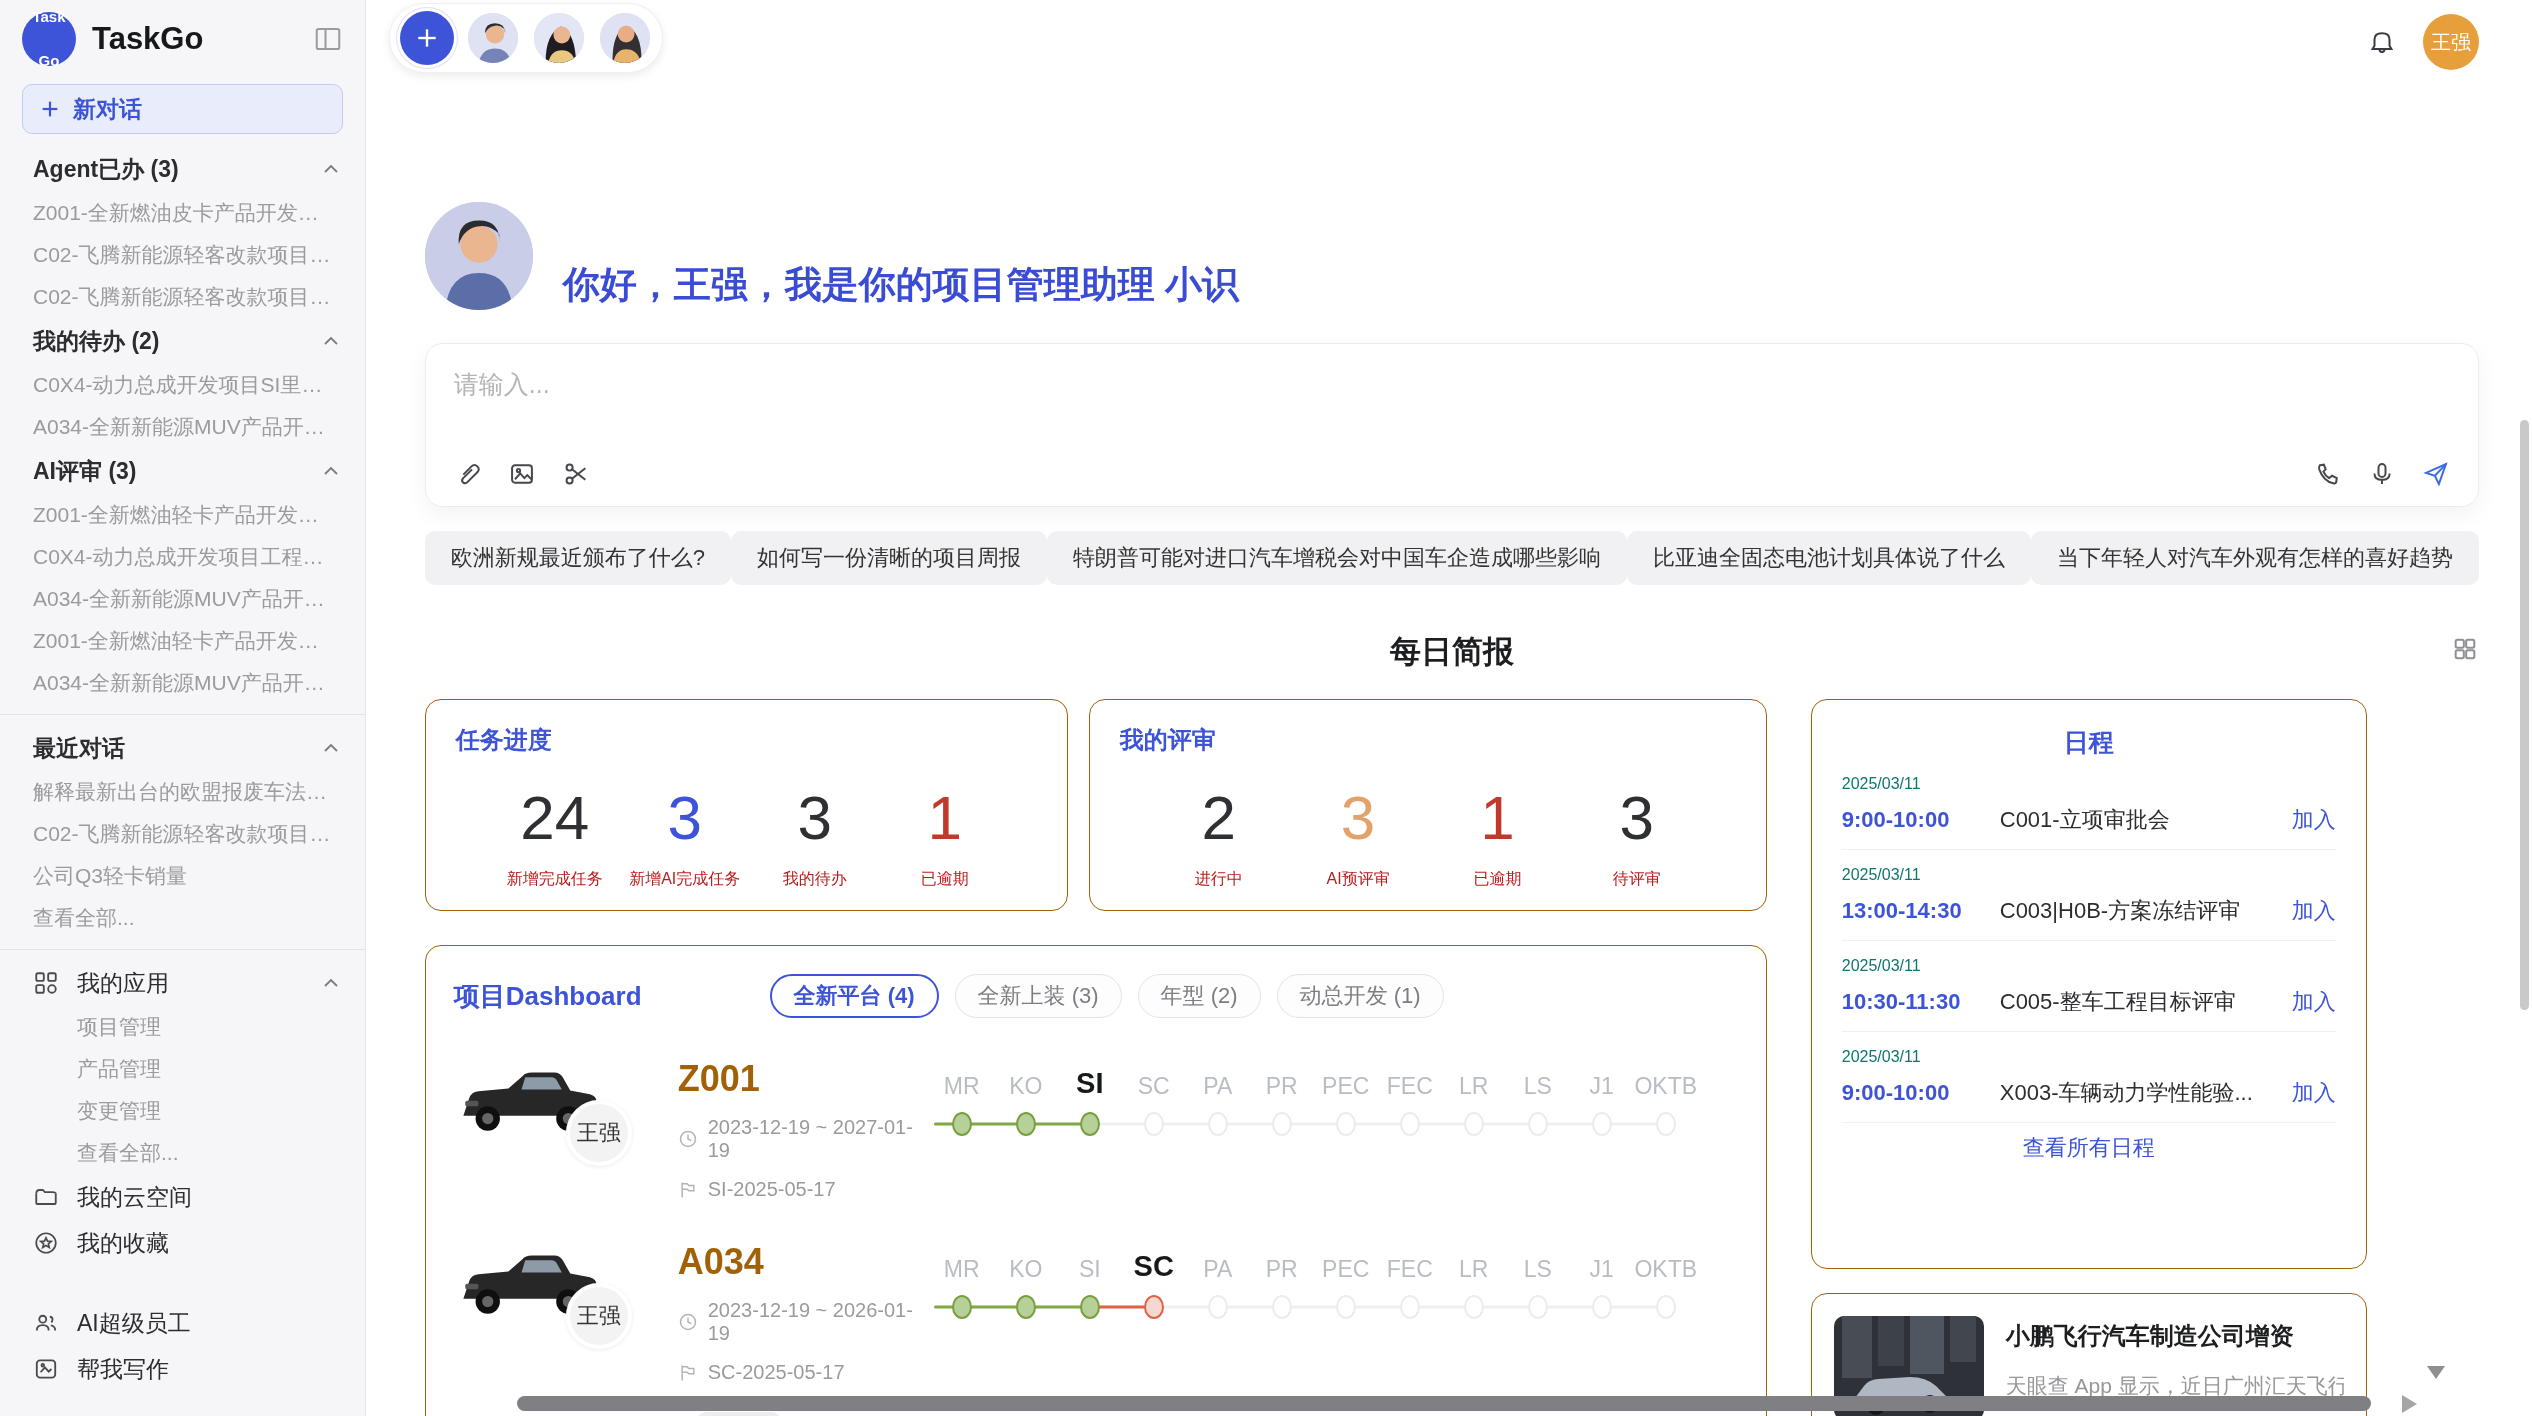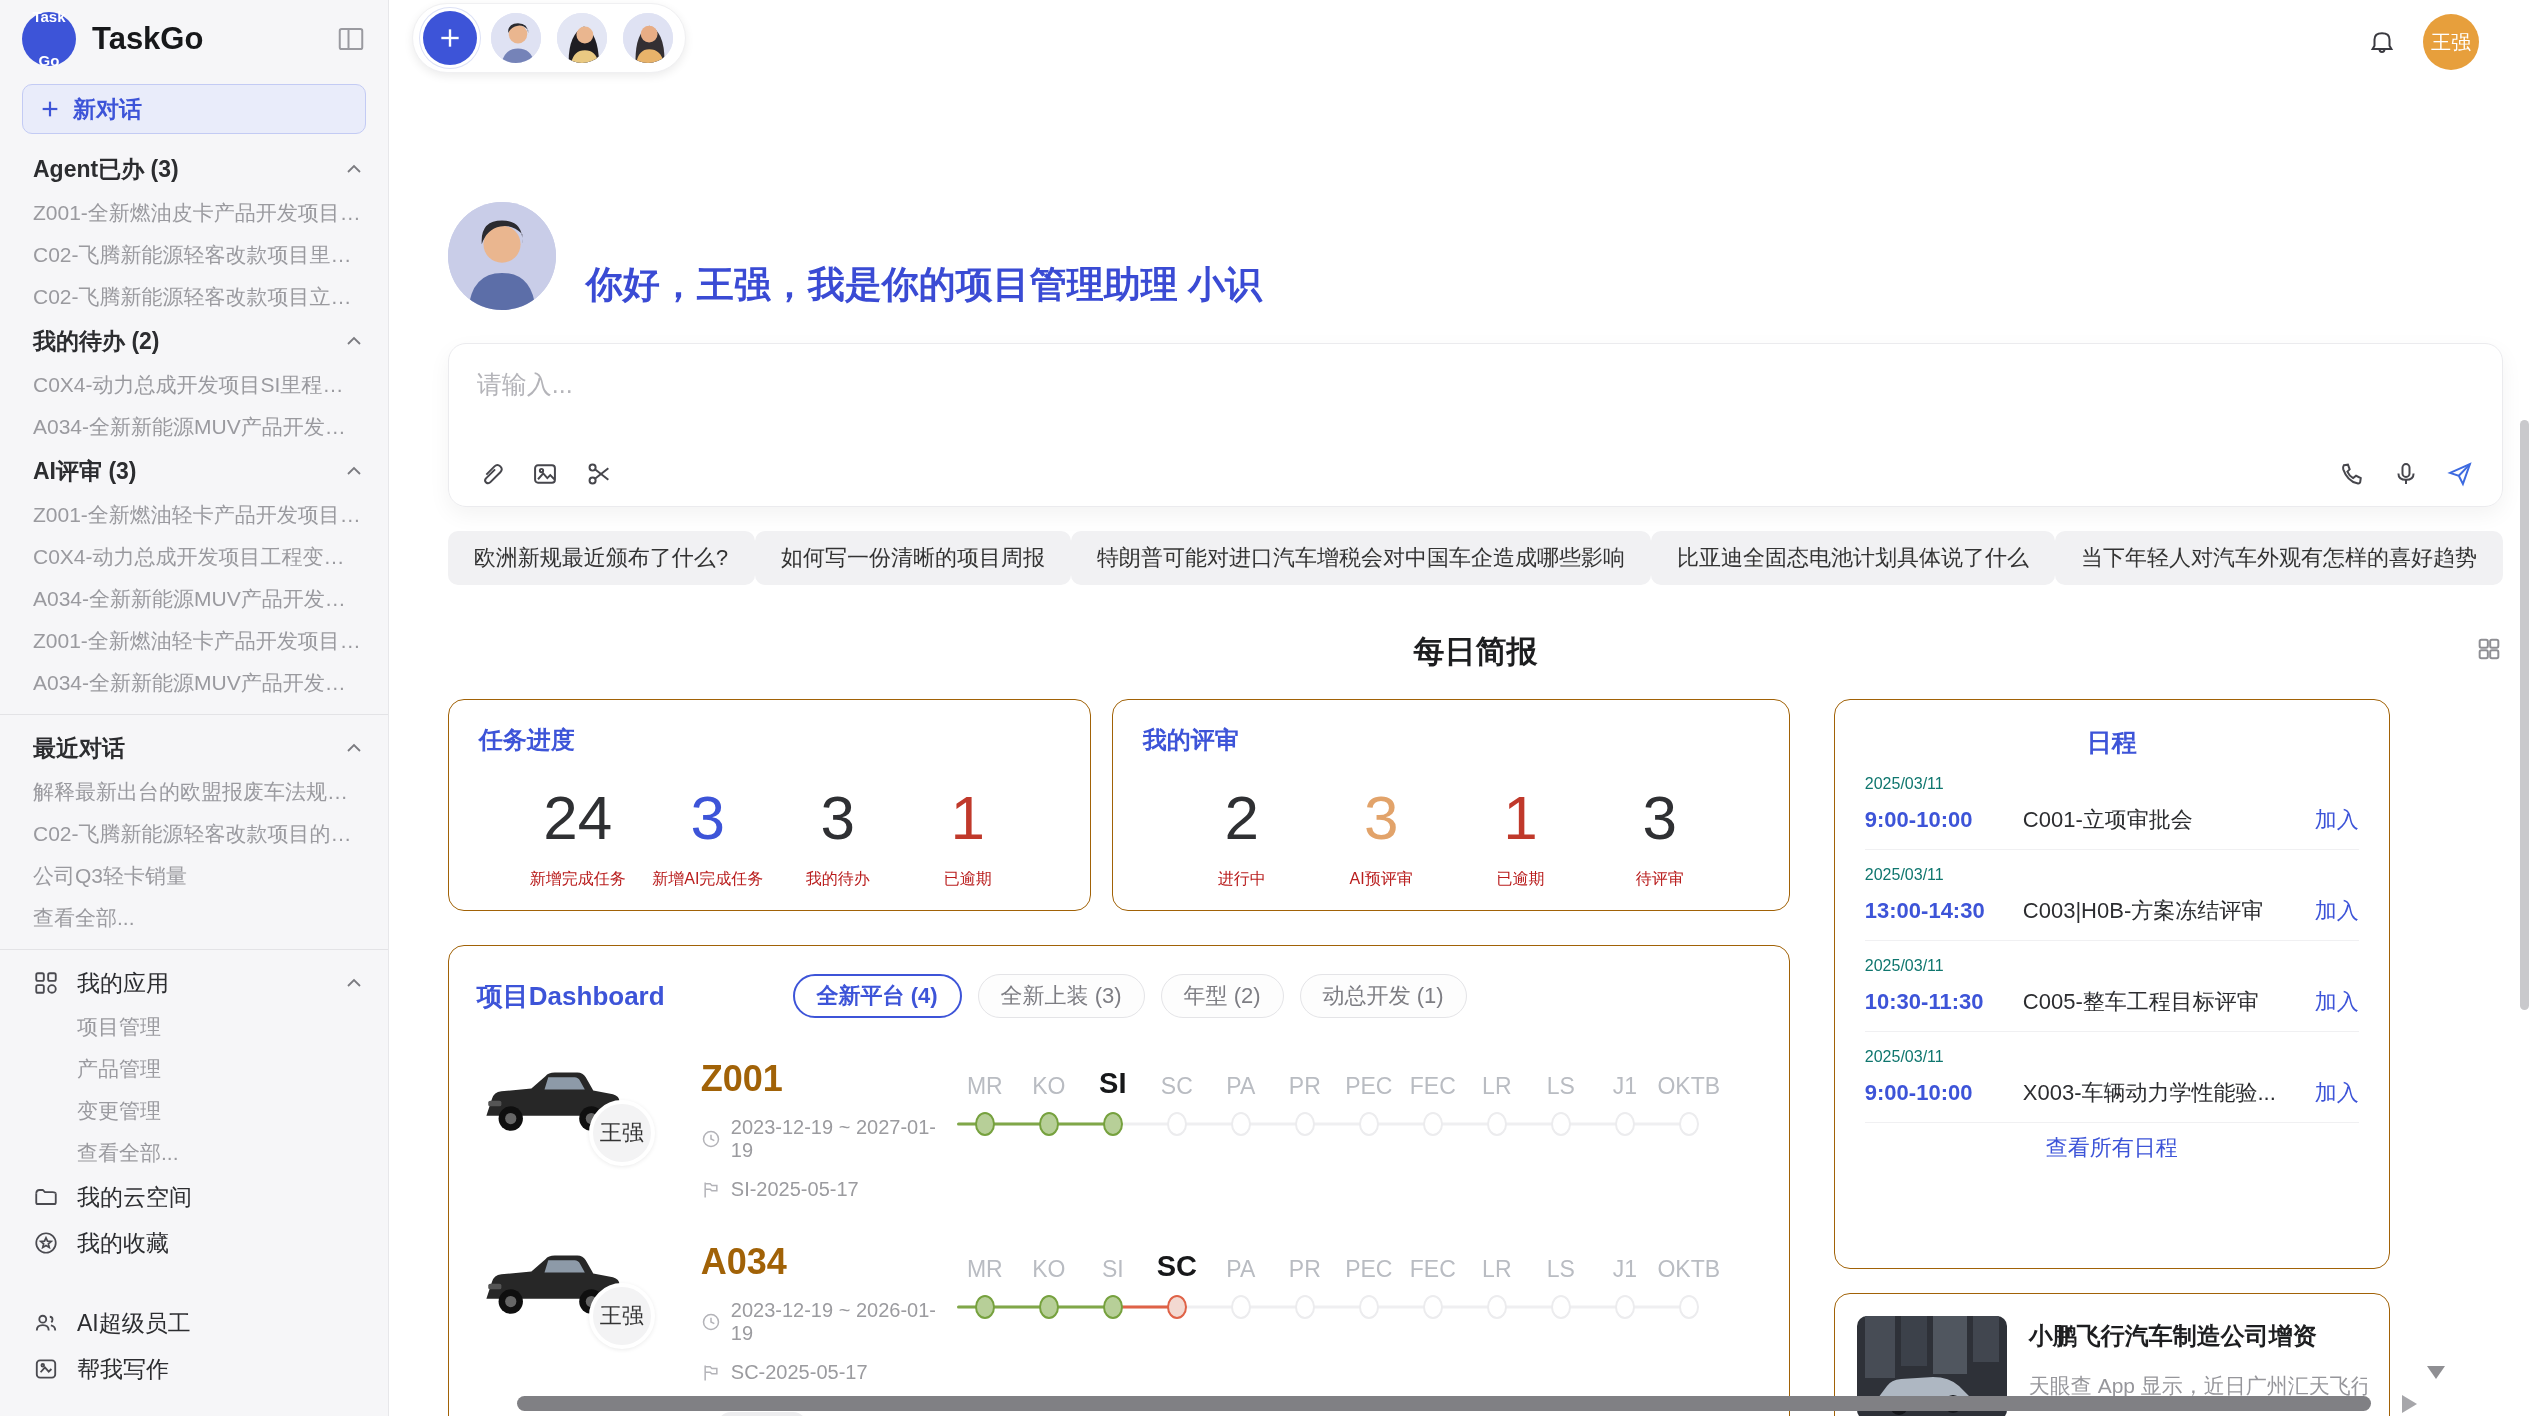--- a/index.html
+++ b/index.html
@@ -26,21 +26,21 @@
   .side-item { height:42px; line-height:42px; padding:0 26px 0 33px; font-size:21px; color:#9a9a9f;
                white-space:nowrap; overflow:hidden; text-overflow:ellipsis; cursor:pointer; }
   .divider { height:1px; background:#e3e3e6; margin:10px 0; }
   .menu-row { height:46px; display:flex; align-items:center; gap:18px; padding:0 26px 0 33px;
               font-size:23px; color:#2c2d30; cursor:pointer; }
   .menu-row .micon { width:26px; height:26px; color:#4a4a50; flex:none; }
   .sub-item { height:42px; line-height:42px; padding-left:77px; font-size:21px; color:#9a9a9f; cursor:pointer; }
   .tools-gap { margin-top:34px; }
 
   
-  .main { flex:1; position:relative; padding:0 29px 0 59px; }
+  .main { flex:1; position:relative; padding:0 53px 0 59px; }
   .topbar { height:76px; display:flex; align-items:center; }
   .pill { margin-left:-36px; background:#fff; border:1px solid #f0f0f2; border-radius:40px;
           box-shadow:0 3px 10px rgba(0,0,0,.08); padding:7px 10px; display:flex; align-items:center; gap:12px; }
   .plus-btn { width:54px; height:54px; border-radius:50%; background:#3d54d8; color:#fff;
               display:flex; align-items:center; justify-content:center; cursor:pointer;
               box-shadow:0 0 0 3px #fff, 0 0 0 4px #dce1f6; }
   .avatar-s { width:54px; height:54px; border-radius:50%; overflow:hidden; background:#dfe2f3;
               border:2px solid #fff; cursor:pointer; flex:none; }
   .top-right { position:absolute; top:14px; right:53px; display:flex; align-items:center; gap:26px; }
   .bell { width:30px; height:30px; color:#3a3a40; cursor:pointer; }
@@ -56,21 +56,21 @@
                 display:flex; flex-direction:column; }
   .input-card input { border:none; outline:none; font-size:25px; color:#333; width:100%;
                       font-family:"Liberation Sans",sans-serif; }
   .input-card input::placeholder { color:#b4b4b9; }
   .icon-row { margin-top:auto; display:flex; align-items:center; }
   .icon-row .ic { width:28px; height:28px; color:#46464c; margin-right:26px; cursor:pointer; }
   .icon-row .right { margin-left:auto; display:flex; align-items:center; }
   .icon-row .right .ic { margin-right:0; margin-left:26px; }
   .ic.send { color:#3d6ae0; }
 
-  .chips { margin-top:24px; display:flex; justify-content:space-between;font-family:Liberation Mono, monospace; }
+  .chips { margin-top:24px; display:flex; justify-content:space-between; }
   .chip { background:#f1f1f3; border-radius:10px; height:54px; display:flex; align-items:center;
           padding:0 26px; font-size:22px; color:#333; white-space:nowrap; cursor:pointer; }
 
   .brief-head { margin-top:46px; position:relative; text-align:center; }
   .brief-head h2 { font-size:31px; font-weight:700; color:#1d1e20; display:inline-block; }
   .grid-ic { position:absolute; right:0; top:4px; width:28px; height:28px; color:#8f8f94; cursor:pointer; }
 
   .cols { margin-top:26px; display:flex; gap:44px; align-items:flex-start; }
   .left-col { width:1342px; flex:none; }
   .right-col { width:556px; flex:none; }

